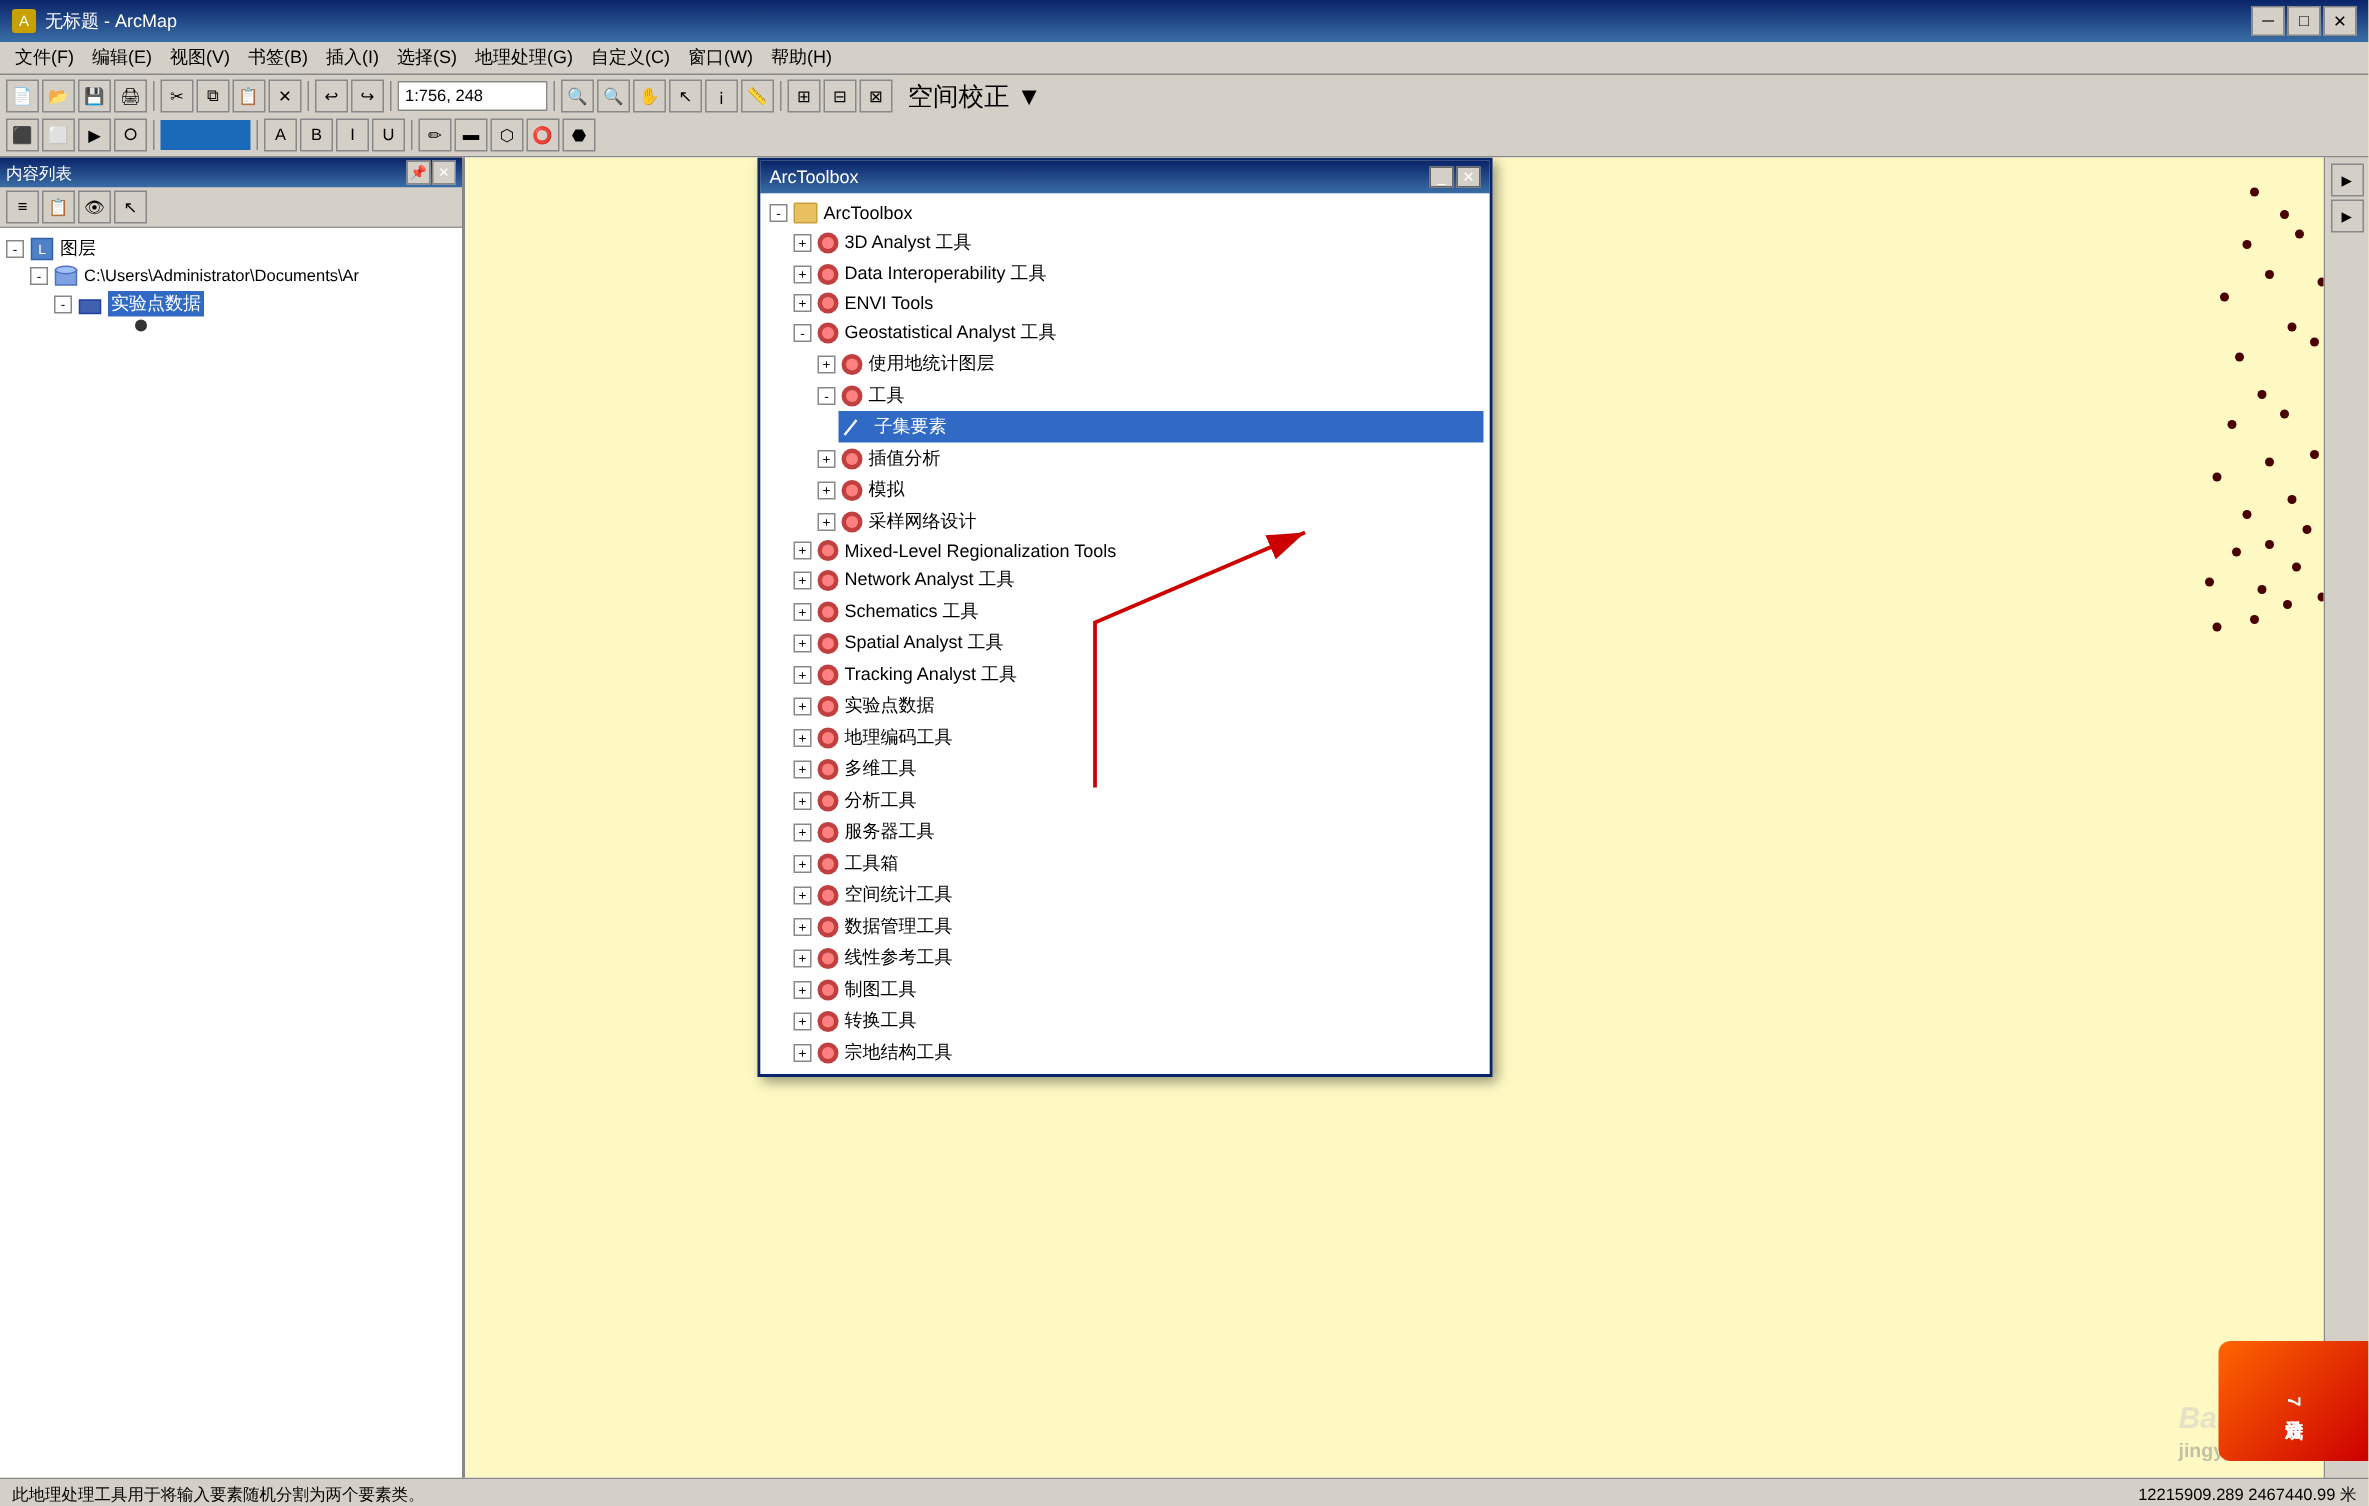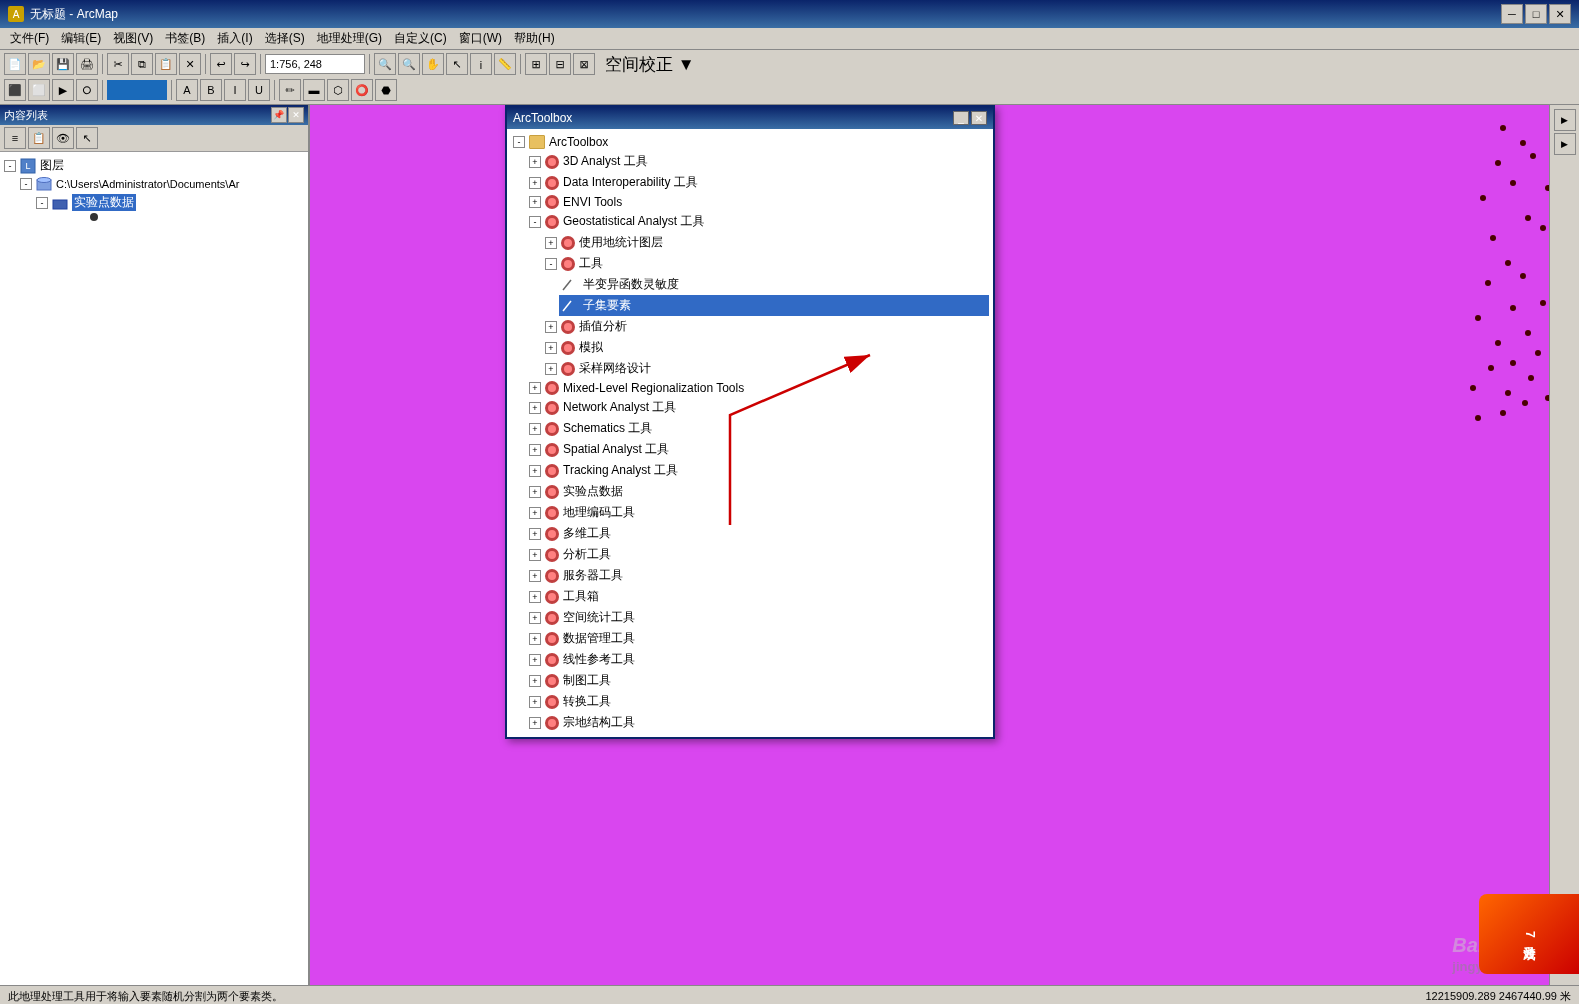--- a/index.html
+++ b/index.html
@@ -215,21 +215,21 @@
     
     .map-area {
       flex: 1;
       background: white;
       position: relative;
       overflow: hidden;
     }
     .map-bg {
       width: 100%;
       height: 100%;
-      background: #d946ef;
+      background: #fef9c3;
       position: relative;
     }
     
     .dot {
       position: absolute;
       width: 6px;
       height: 6px;
       background: #4a0000;
       border-radius: 50%;
     }
@@ -621,26 +621,20 @@
               <span>使用地统计图层</span>
             </div>
             <div class="tb-tree-item tb-indent2">
               <div class="tb-expander">-</div>
               <div class="tb-tool-icon">
                   <div class="tb-tool-icon-inner"></div>
                 </div>
               <span>工具</span>
             </div>
 
-            <div class="tb-tree-item tb-indent3">
-              <svg width="14" height="14" style="flex-shrink:0;margin-right:4px;">
-                <line x1="2" y1="12" x2="10" y2="2" stroke="#666" stroke-width="1.5"></line>
-              </svg>
-              <span>半变异函数灵敏度</span>
-            </div>
             <div class="tb-tree-item tb-indent3 selected">
               <svg width="14" height="14" style="flex-shrink:0;margin-right:4px;">
                 <line x1="2" y1="12" x2="10" y2="2" stroke="white" stroke-width="1.5"></line>
               </svg>
               <span>子集要素</span>
             </div>
 
             <div class="tb-tree-item tb-indent2">
               <div class="tb-expander">+</div>
               <div class="tb-tool-icon">

